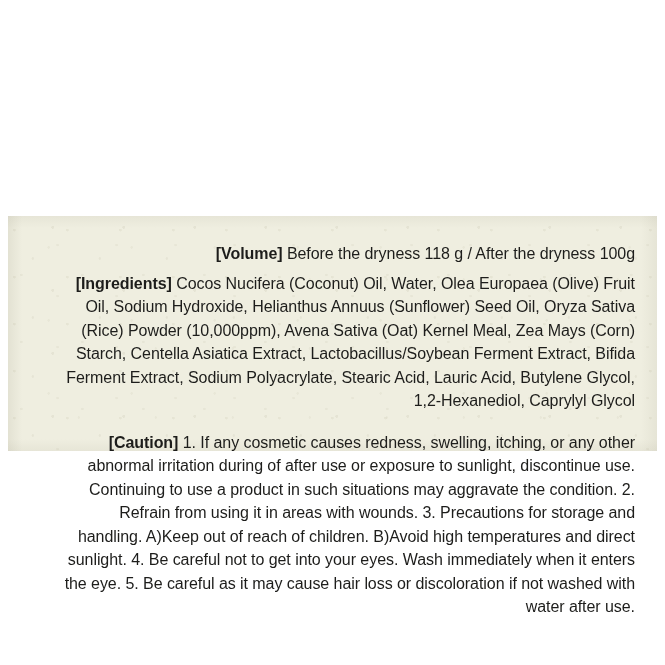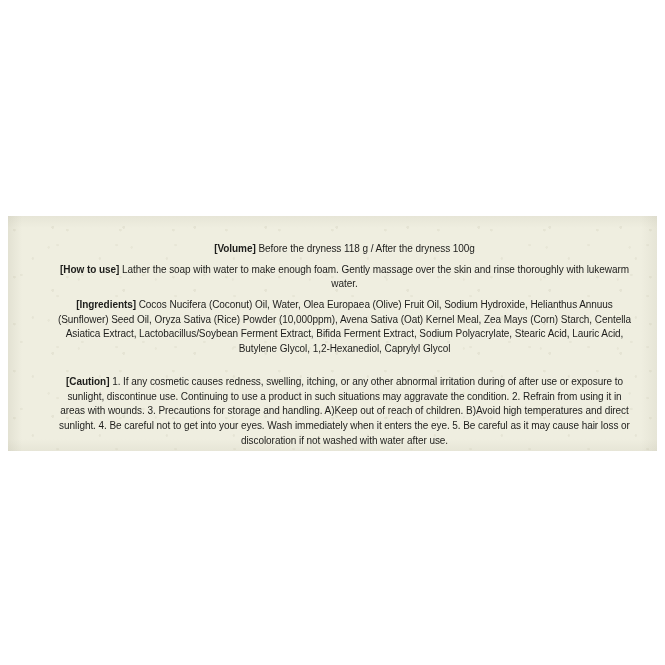--- a/index.html
+++ b/index.html
@@ -55,23 +55,23 @@
       linear-gradient(to left, rgba(120,116,92,0.08) 0px, rgba(120,116,92,0.0) 16px),
       linear-gradient(to bottom, rgba(120,116,92,0.07) 0px, rgba(120,116,92,0.0) 12px),
       linear-gradient(to top, rgba(120,116,92,0.07) 0px, rgba(120,116,92,0.0) 12px);
   }
   .content {
     position: relative;
     z-index: 2;
   }
   .block {
     color: #1d1d1b;
-    font-size: 10px;
+    font-size: 16px;
     line-height: 1.47;
-    text-align: center;
+    text-align: right;
     margin: 0 0 6px 0;
     letter-spacing: -0.06px;
     padding-left: 24px;
   }
   .block:last-child { margin-bottom: 0; }
   .block .hdr {
     font-weight: bold;
   }
   .block.ingredients, .block.caution {
     margin-bottom: 18px;
@@ -83,21 +83,20 @@
 
 <div class="page">
   <div class="label-panel">
     <div class="speckle"></div>
     <div class="edge-shade"></div>
 
     <div class="content">
 
       <p class="block volume"><span class="hdr">[Volume]</span><span> Before the dryness 118 g / After the dryness 100g</span></p>
 
-      <p class="block how-to-use"><span class="hdr">[How to use]</span><span> Lather the soap with water to make enough foam. Gently massage over the skin and rinse thoroughly with lukewarm water.</span></p>
 
       <p class="block ingredients"><span class="hdr">[Ingredients]</span><span> Cocos Nucifera (Coconut) Oil, Water, Olea Europaea (Olive) Fruit Oil, Sodium Hydroxide, Helianthus Annuus (Sunflower) Seed Oil, Oryza Sativa (Rice) Powder (10,000ppm), Avena Sativa (Oat) Kernel Meal, Zea Mays (Corn) Starch, Centella Asiatica Extract, Lactobacillus/Soybean Ferment Extract, Bifida Ferment Extract, Sodium Polyacrylate, Stearic Acid, Lauric Acid, Butylene Glycol, 1,2-Hexanediol, Caprylyl Glycol</span></p>
 
       <p class="block caution"><span class="hdr">[Caution]</span><span> 1. If any cosmetic causes redness, swelling, itching, or any other abnormal irritation during of after use or exposure to sunlight, discontinue use. Continuing to use a product in such situations may aggravate the condition. 2. Refrain from using it in areas with wounds. 3. Precautions for storage and handling. A)Keep out of reach of children. B)Avoid high temperatures and direct sunlight.  4. Be careful not to get into your eyes. Wash immediately when it enters the eye. 5. Be careful as it may cause hair loss or discoloration if not washed with water after use.</span></p>
 
     </div>
   </div>
 </div>
 
 </body></html>

